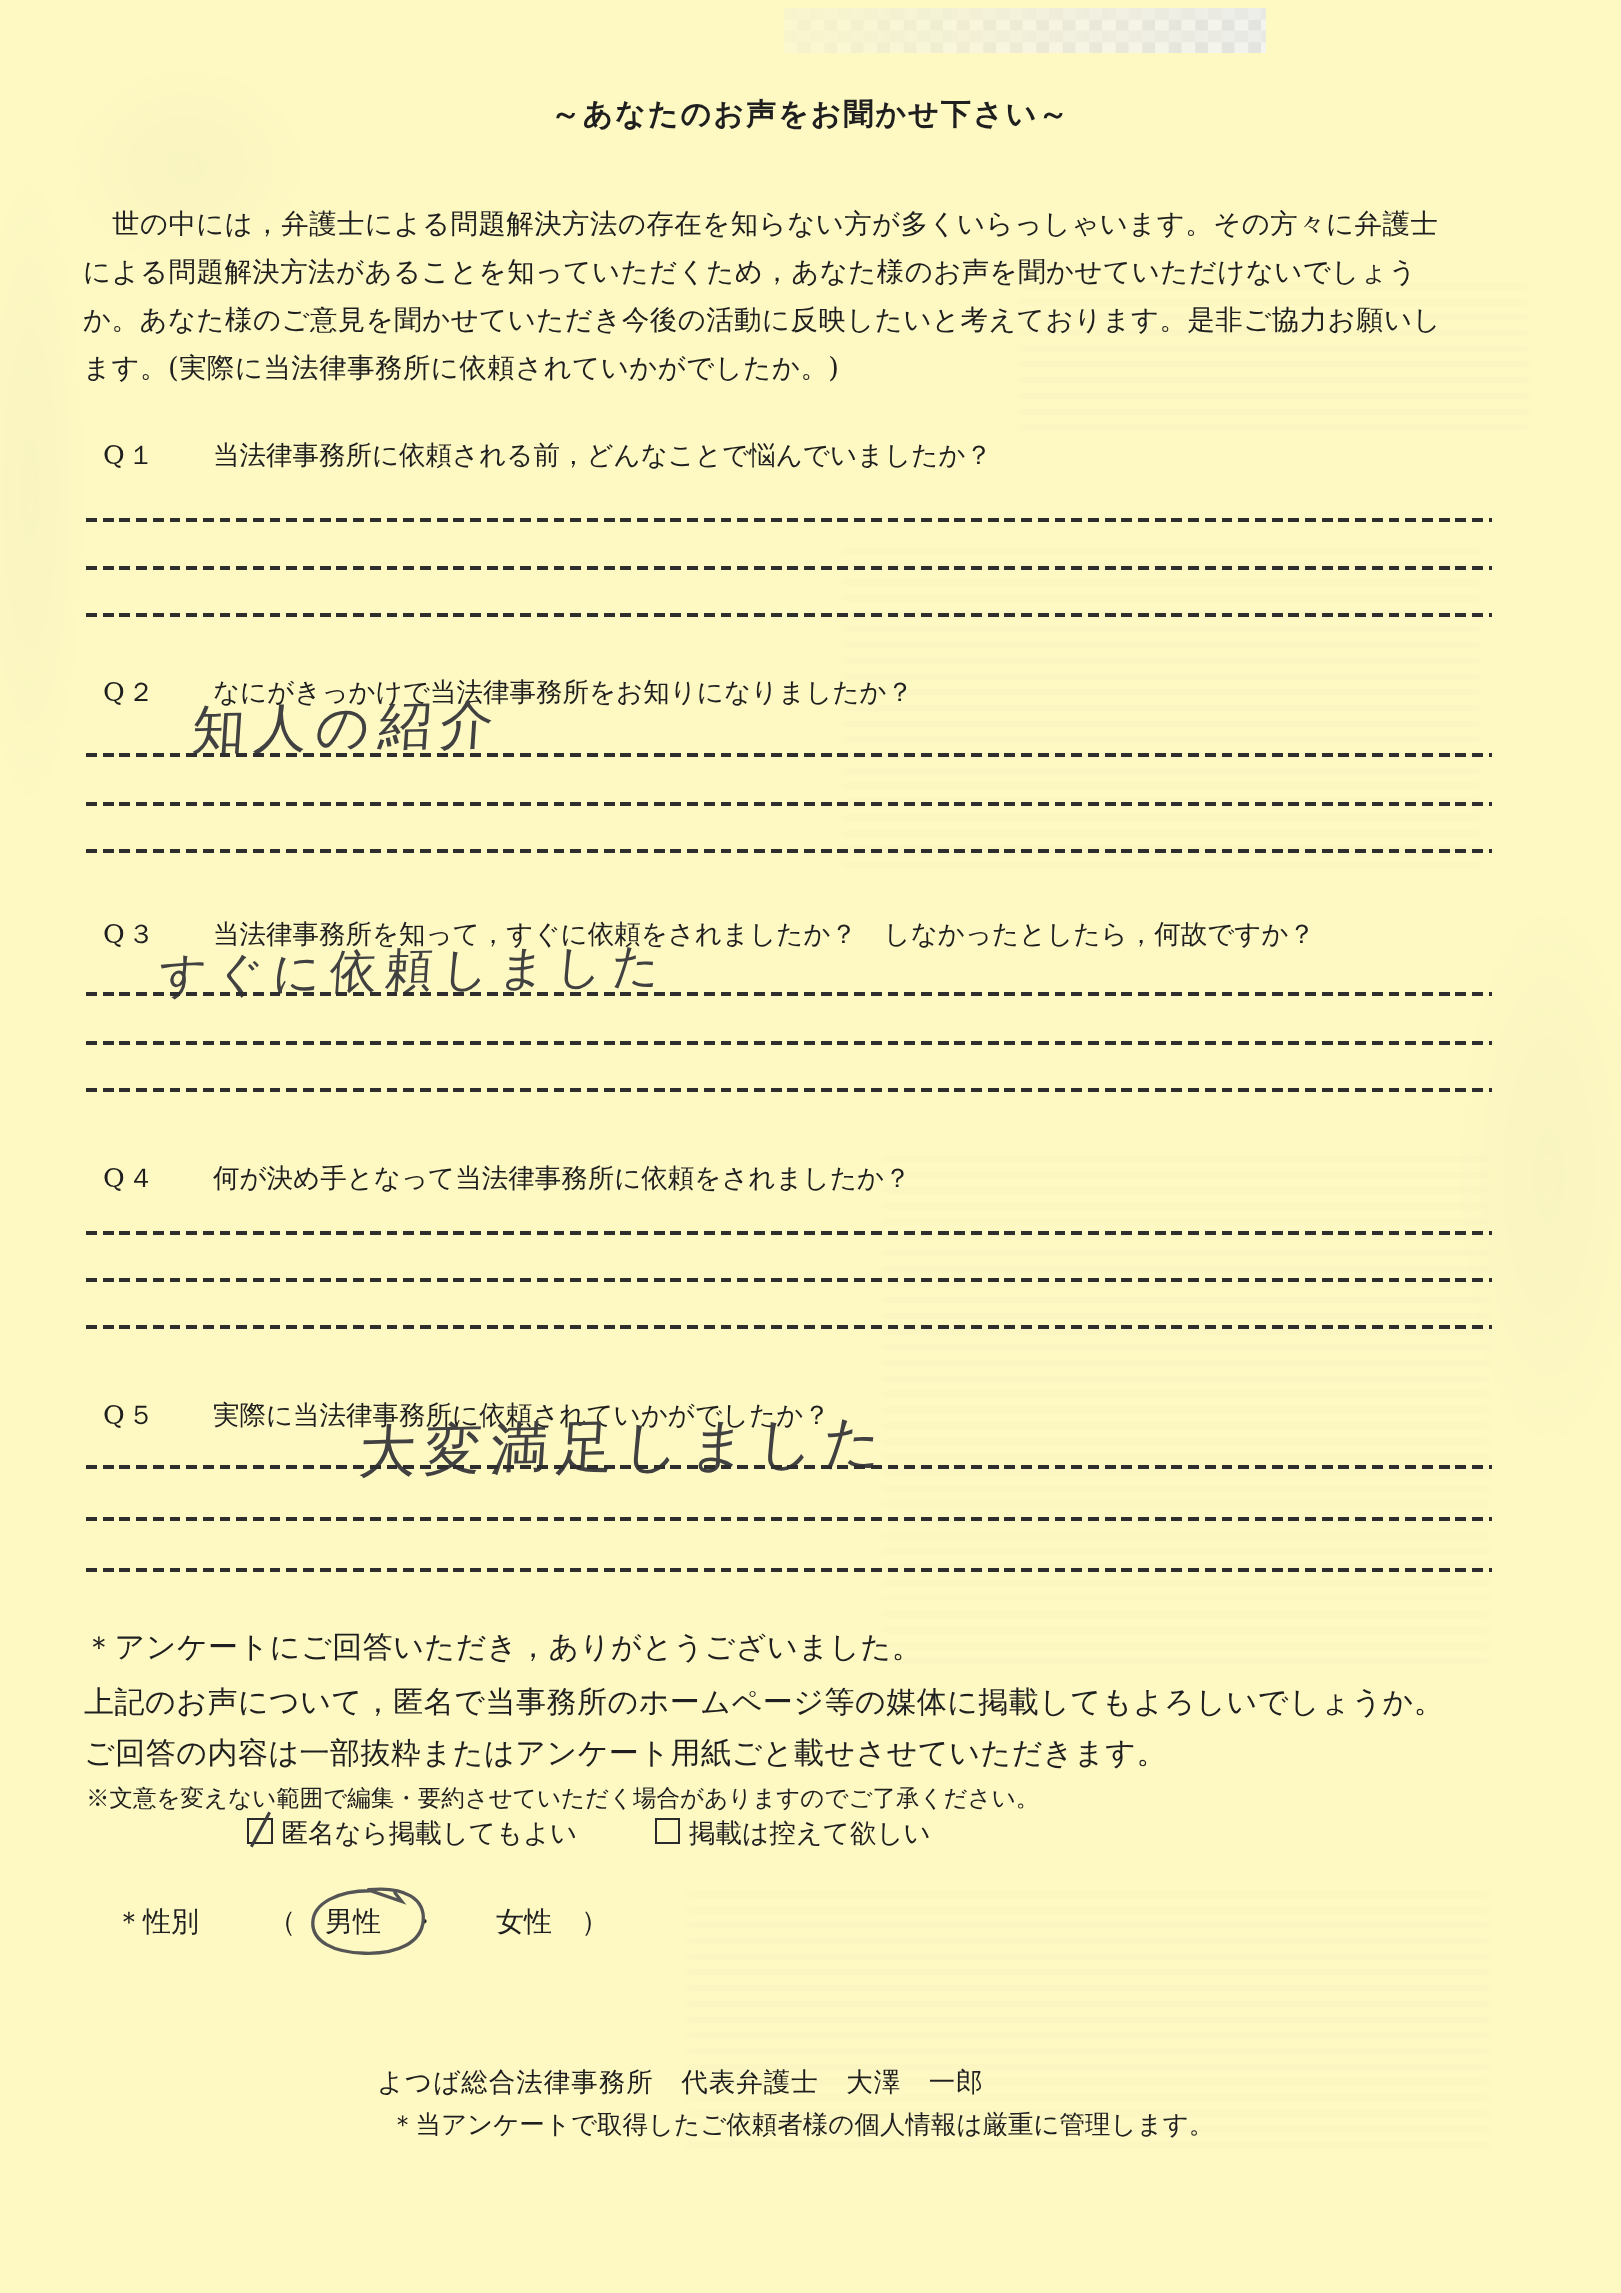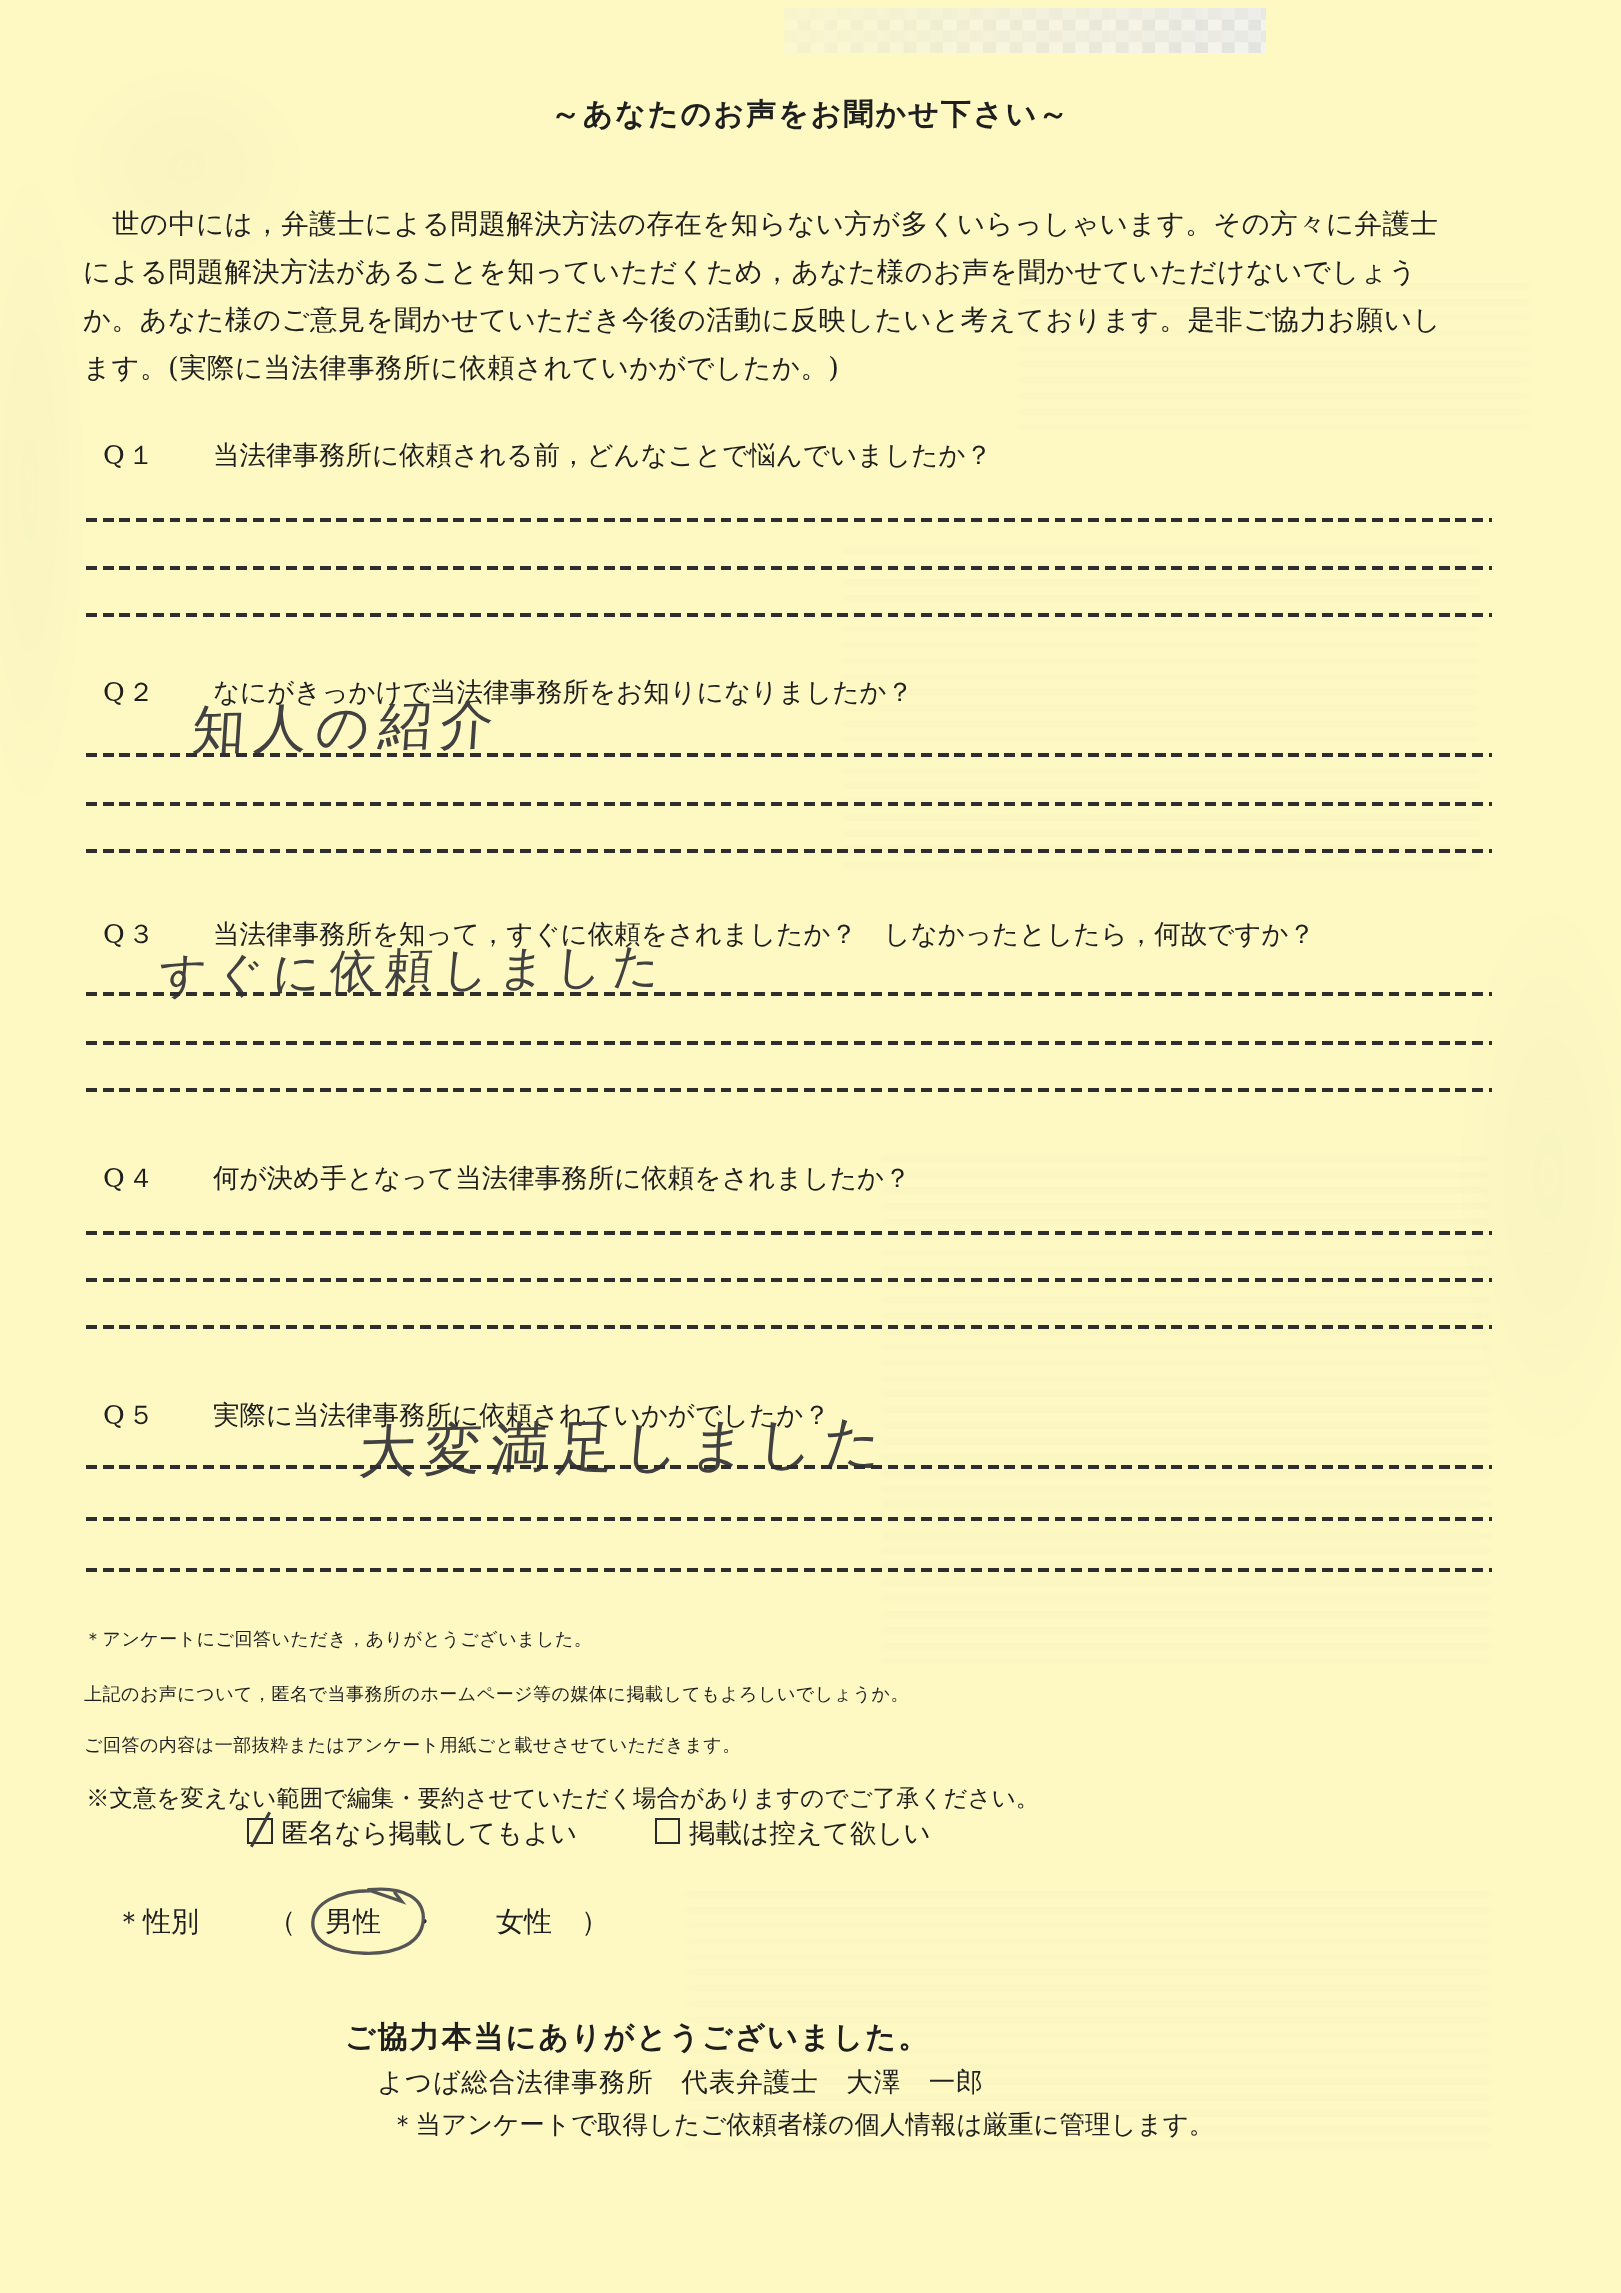--- a/index.html
+++ b/index.html
@@ -45,21 +45,21 @@
     position:absolute;left:86px;width:1406px;height:3.9px;
     background:repeating-linear-gradient(to right,#2e2e2e 0 10.8px,transparent 10.8px 16.7px);
   }
   .hand{
     position:absolute;
     font-family:"DejaVu Sans","Liberation Sans",sans-serif;
     color:#414141;white-space:nowrap;
     letter-spacing:8.8px;
     transform:rotate(-1.2deg) skewX(-5deg);
   }
-  .foot-line{position:absolute;left:84px;font-size:18px;white-space:nowrap;letter-spacing:0.5px;}
+  .foot-line{position:absolute;left:84px;font-size:30px;white-space:nowrap;letter-spacing:0.5px;}
   .foot-note{position:absolute;left:86px;font-size:23.5px;white-space:nowrap;}
   .cb-row{position:absolute;left:247px;top:1815px;font-size:26.5px;white-space:nowrap;}
   .cb-item{margin-right:69px;}
   .cb-box{
     position:relative;display:inline-block;width:21.6px;height:21.6px;
     border:2.9px solid #2b2b2b;vertical-align:-2px;margin-right:8.8px;
   }
   .cb-mark{
     position:absolute;left:9.8px;top:-10.8px;width:2.9px;height:39px;
     background:#3c3c3c;transform:rotate(28deg);
@@ -143,18 +143,17 @@
     <span class="cb-item"><span class="cb-box"><span class="cb-mark"></span></span><span>匿名なら掲載してもよい</span></span>
     <span class="cb-item"><span class="cb-box"></span><span>掲載は控えて欲しい</span></span>
   </div>
 
   <div class="gender">
     <span>＊性別</span><span class="gap"></span><span>（</span><span class="sp"></span><span class="male-wrap"><svg class="male-circle" width="137" height="84" viewBox="0 0 140 86">
           <path d="M 70 10 C 108 6 128 20 126 42 C 124 64 100 76 66 75 C 34 74 12 63 13 43 C 14 24 38 11 72 11 L 104 22 L 97 13" fill="none" stroke="#555" stroke-width="3.4" stroke-linecap="round"></path>
         </svg><span>男性</span></span><span class="sp"></span><span>・</span><span class="sp"></span><span class="sp"></span><span>女性</span><span class="sp"></span><span>）</span>
   </div>
 
-  <div class="closing-thanks">ご協力本当にありがとうございました。</div>
   <div class="closing-sig">よつば総合法律事務所　代表弁護士　大澤　一郎</div>
   <div class="closing-privacy">＊当アンケートで取得したご依頼者様の個人情報は厳重に管理します。</div>
 
 </div>
 
 
 </body></html>

